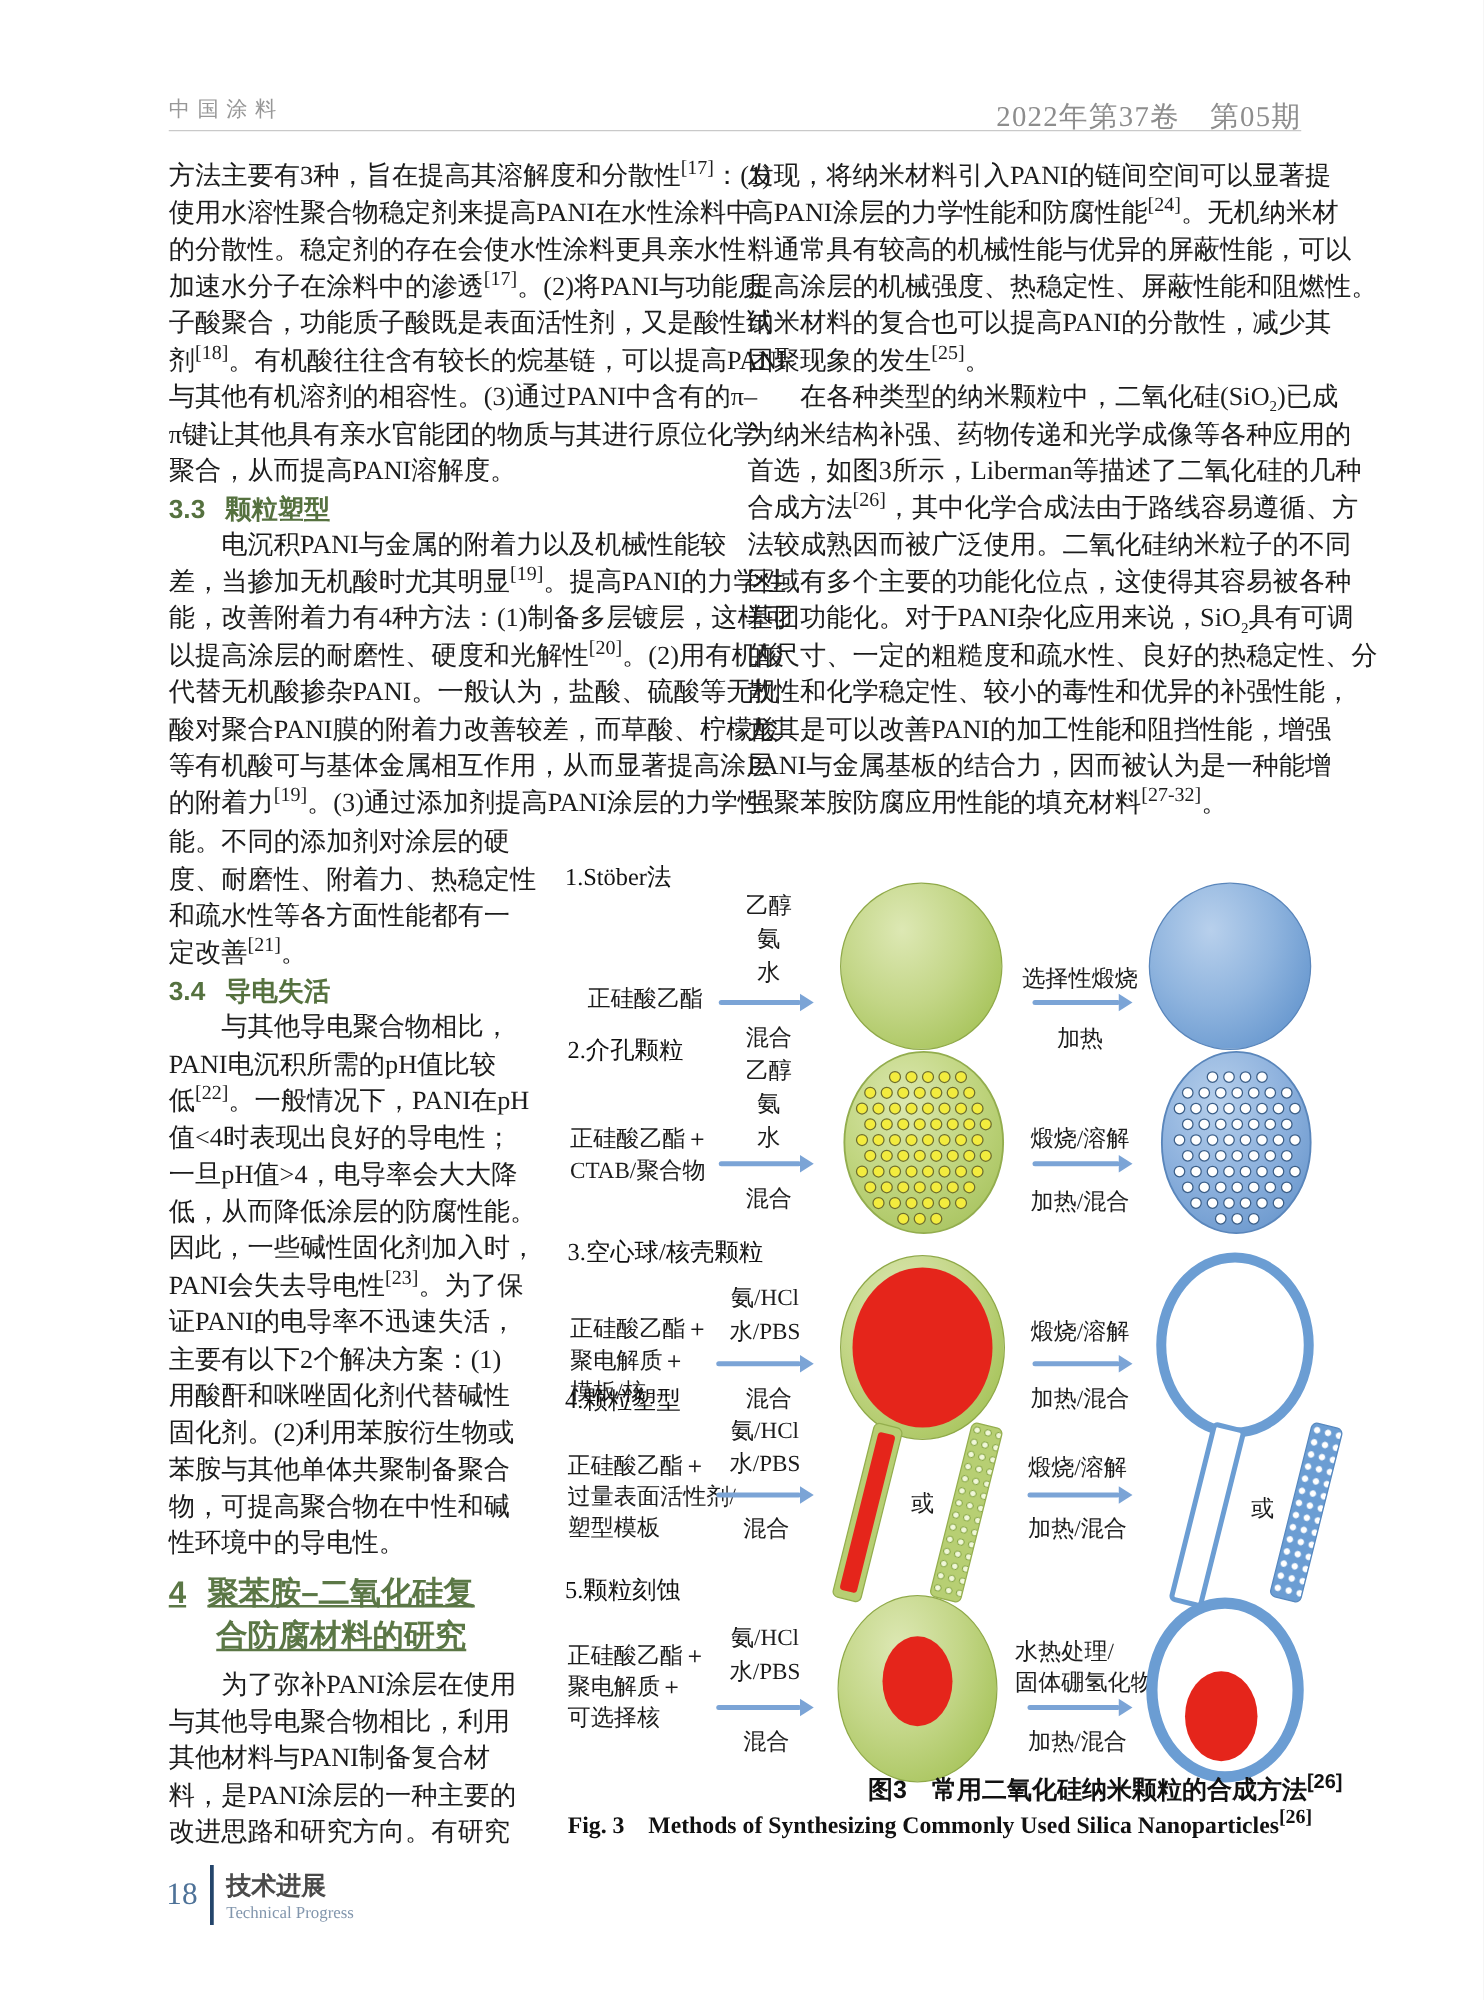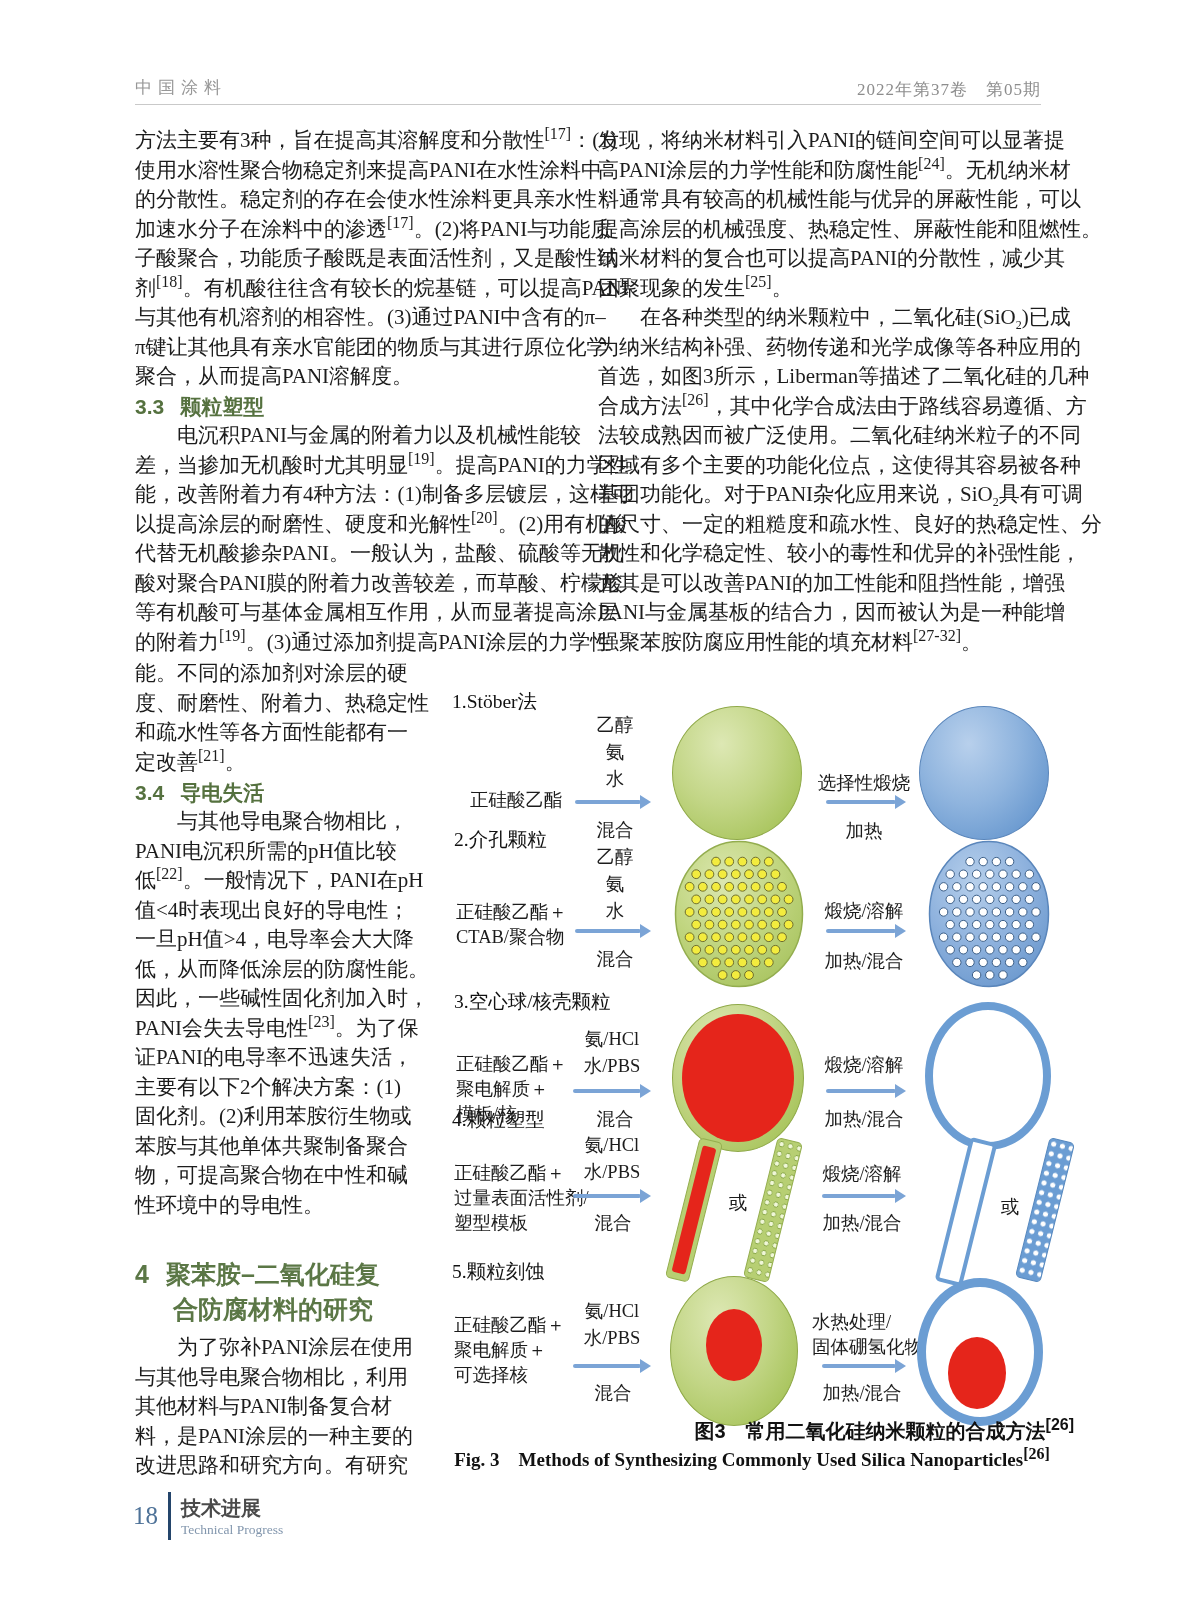--- a/index.html
+++ b/index.html
@@ -5,35 +5,35 @@
   html,body { margin:0; padding:0; background:#e9e9e9; }
   #page {
     position:relative; width:1187px; height:1600px; margin:0 auto;
     background:#ffffff; overflow:hidden;
     font-family:"Liberation Serif","DejaVu Serif",serif; color:#1c1c1c;
   }
   .abs { position:absolute; }
 
   
   #hdr-journal { left:135px; top:76px; font-size:17px; color:#979797; letter-spacing:6px; }
-  #hdr-issue   { right:146px; top:78px; font-size:17px; color:#8d8d8d; letter-spacing:1px; }
+  #hdr-issue   { right:146px; top:78px; font-size:23px; color:#8d8d8d; letter-spacing:1px; }
   #hdr-line    { left:135px; top:104px; width:906px; height:1px; background:#c9c9c9; }
 
   
   .para { position:absolute; }
   .tl { height:29.5px; line-height:29.5px; font-size:21px; white-space:nowrap; }
   sup { font-size:16px; line-height:0; }
   sub { font-size:12px; line-height:0; }
 
   
   .sec-h { position:absolute; font-family:"Liberation Sans","DejaVu Sans",sans-serif;
            font-weight:bold; font-size:21px; color:#55713f; white-space:nowrap; }
   .sec-h .num { margin-right:16px; color:#55713f; }
   #h4 { position:absolute; font-family:"Liberation Sans","DejaVu Sans",sans-serif;
-        font-weight:bold; font-size:25px; color:#5b7746; line-height:35px; }
+        font-weight:bold; font-size:25px; color:#5b7746; line-height:35px;text-decoration:underline; }
   #h4 .num { margin-right:17px; }
   #h4 .l2 { padding-left:38px; }
 
   
   #figure { position:absolute; left:430px; top:660px; width:644px; height:824px; }
   #figure .step { position:absolute; font-size:19.5px; color:#111; white-space:nowrap; }
   #figure .tl   { height:25px; line-height:25px; font-size:18.5px; }
   #figure .stack .tl { height:27px; line-height:27px; text-align:center; }
   #figure .lbl  { position:absolute; font-size:18.5px; text-align:center; white-space:nowrap; }
   #figure .rg   { position:absolute; }
@@ -123,20 +123,21 @@
       <div class="tl">　　与其他导电聚合物相比，</div>
       <div class="tl">PANI电沉积所需的pH值比较</div>
       <div class="tl">低<sup>[22]</sup>。一般情况下，PANI在pH</div>
       <div class="tl">值&lt;4时表现出良好的导电性；</div>
       <div class="tl">一旦pH值&gt;4，电导率会大大降</div>
       <div class="tl">低，从而降低涂层的防腐性能。</div>
       <div class="tl">因此，一些碱性固化剂加入时，</div>
       <div class="tl">PANI会失去导电性<sup>[23]</sup>。为了保</div>
       <div class="tl">证PANI的电导率不迅速失活，</div>
       <div class="tl">主要有以下2个解决方案：(1)</div>
+      <div class="tl">用酸酐和咪唑固化剂代替碱性</div>
       <div class="tl">固化剂。(2)利用苯胺衍生物或</div>
       <div class="tl">苯胺与其他单体共聚制备聚合</div>
       <div class="tl">物，可提高聚合物在中性和碱</div>
       <div class="tl">性环境中的导电性。</div>
     </div>
   <div id="h4" style="left:135px;top:1257px">
     <div><span class="num">4</span><span>聚苯胺–二氧化硅复</span></div>
     <div class="l2">合防腐材料的研究</div>
   </div>
   <div class="para" style="left:135px;top:1333px;width:298px">

